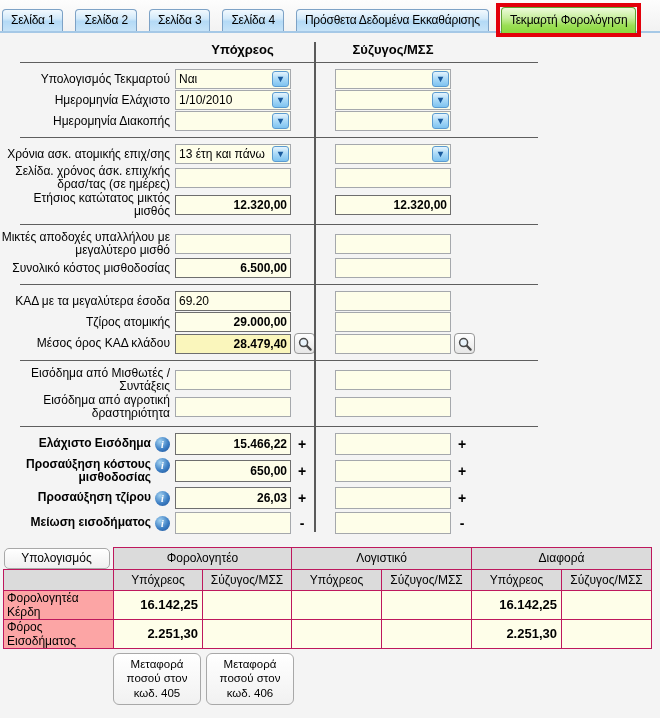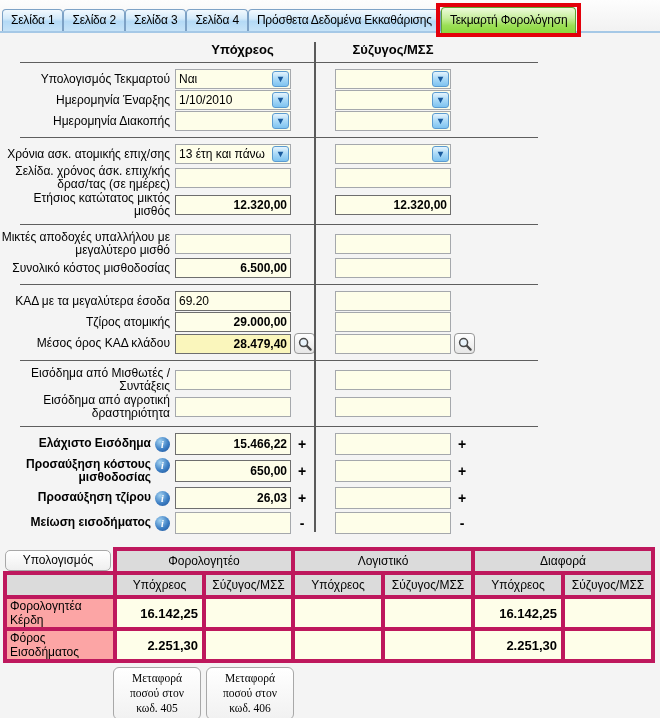--- a/index.html
+++ b/index.html
@@ -11,21 +11,21 @@
   }
   
   .tabbar{
     position:relative;height:31px;padding-left:2px;
     display:flex;align-items:flex-end;
     border-bottom:2px solid #A5C8E6;
     background:linear-gradient(#FDFDFD,#F2F2F2);
   }
   .tab{
     position:relative;height:21px;line-height:21px;
-    padding:0 8px;margin-right:0;white-space:nowrap;
+    padding:0 8px;margin-right:12px;white-space:nowrap;
     border:1px solid #7DA2C6;border-bottom:none;
     border-radius:4px 4px 0 0;cursor:pointer;
     background:linear-gradient(#F2F9FE,#D4EAFA 40%,#B4DAF6 55%,#C6E3F8);
     letter-spacing:-0.2px;
   }
   .tab.active{
     height:25px;line-height:25px;margin-bottom:-2px;z-index:2;
     border-color:#5FA434;
     background:linear-gradient(#EDFBDA,#C8EF9E 40%,#9BDF55 70%,#8AD83F);
   }
@@ -80,36 +80,36 @@
   }
   .info{
     width:15px;height:15px;border-radius:50%;flex:none;
     background:radial-gradient(circle at 35% 30%,#A3D2F1,#3D7FC4 55%,#1C4F95);
     color:#FFF;font:italic bold 10px "Liberation Serif",serif;
     display:inline-flex;align-items:center;justify-content:center;cursor:pointer;
   }
   .sign{width:12px;margin-left:5px;font-weight:bold;font-size:14px;text-align:center;flex:none;}
   
   .calc{border-collapse:collapse;table-layout:fixed;margin:13px 0 0 3px;}
-  .calc td,.calc th{border:4px solid #be185d;height:20px;font-weight:normal;font-size:12px;padding:0;overflow:hidden;}
+  .calc td,.calc th{border:1px solid #be185d;height:20px;font-weight:normal;font-size:12px;padding:0;overflow:hidden;}
   .calc .group,.calc .sub,.calc .grayempty{background:#DBDBDB;text-align:center;}
   .calc .corner{border:none;background:transparent;}
   .calc .rowlabel{background:#fca5a5;padding-left:3px;}
   .calc .val{background:#FEFEE9;text-align:right;font-weight:bold;font-size:13px;padding-right:4px;}
   .calcbtn{
     width:106px;height:21px;border:1px solid #A8A8A8;border-radius:5px;
     background:linear-gradient(#FFFFFF,#EFEFEF);
     font-family:"Liberation Sans",sans-serif;font-size:12px;cursor:pointer;
   }
   .transfer{display:flex;gap:5px;margin:4px 0 0 113px;}
   .tbtn{
     width:88px;min-height:48px;box-sizing:border-box;
     border:1px solid #A8A8A8;border-radius:6px;
     background:linear-gradient(#FFFFFF,#F1F1F1);
-    font-family:Liberation Serif, serif;font-size:11.5px;line-height:1.3;
+    font-family:Liberation Sans, sans-serif;font-size:11.5px;line-height:1.3;
     padding:3px 11px;cursor:pointer;
   }
 </style>
 </head>
 <body>
 
 <div class="tabbar">
   <div class="tab"><span>Σελίδα 1</span></div>
   <div class="tab"><span>Σελίδα 2</span></div>
   <div class="tab"><span>Σελίδα 3</span></div>
@@ -142,21 +142,21 @@
       </div>
     <div class="rcell">
         <div class="combo">
           <span class="combo-text"></span>
           <span class="combo-btn">▾</span>
         </div>
       </div>
   </div>
   <div class="frow">
     <div class="flabel">
-        <span class="flabel-text">Ημερομηνία Έναρξης</span>
+        <span class="flabel-text">Ημερομηνία Ελάχιστο</span>
       </div>
     <div class="lcell">
         <div class="combo">
           <span class="combo-text">1/10/2010</span>
           <span class="combo-btn">▾</span>
         </div>
       </div>
     <div class="rcell">
         <div class="combo">
           <span class="combo-text"></span>

